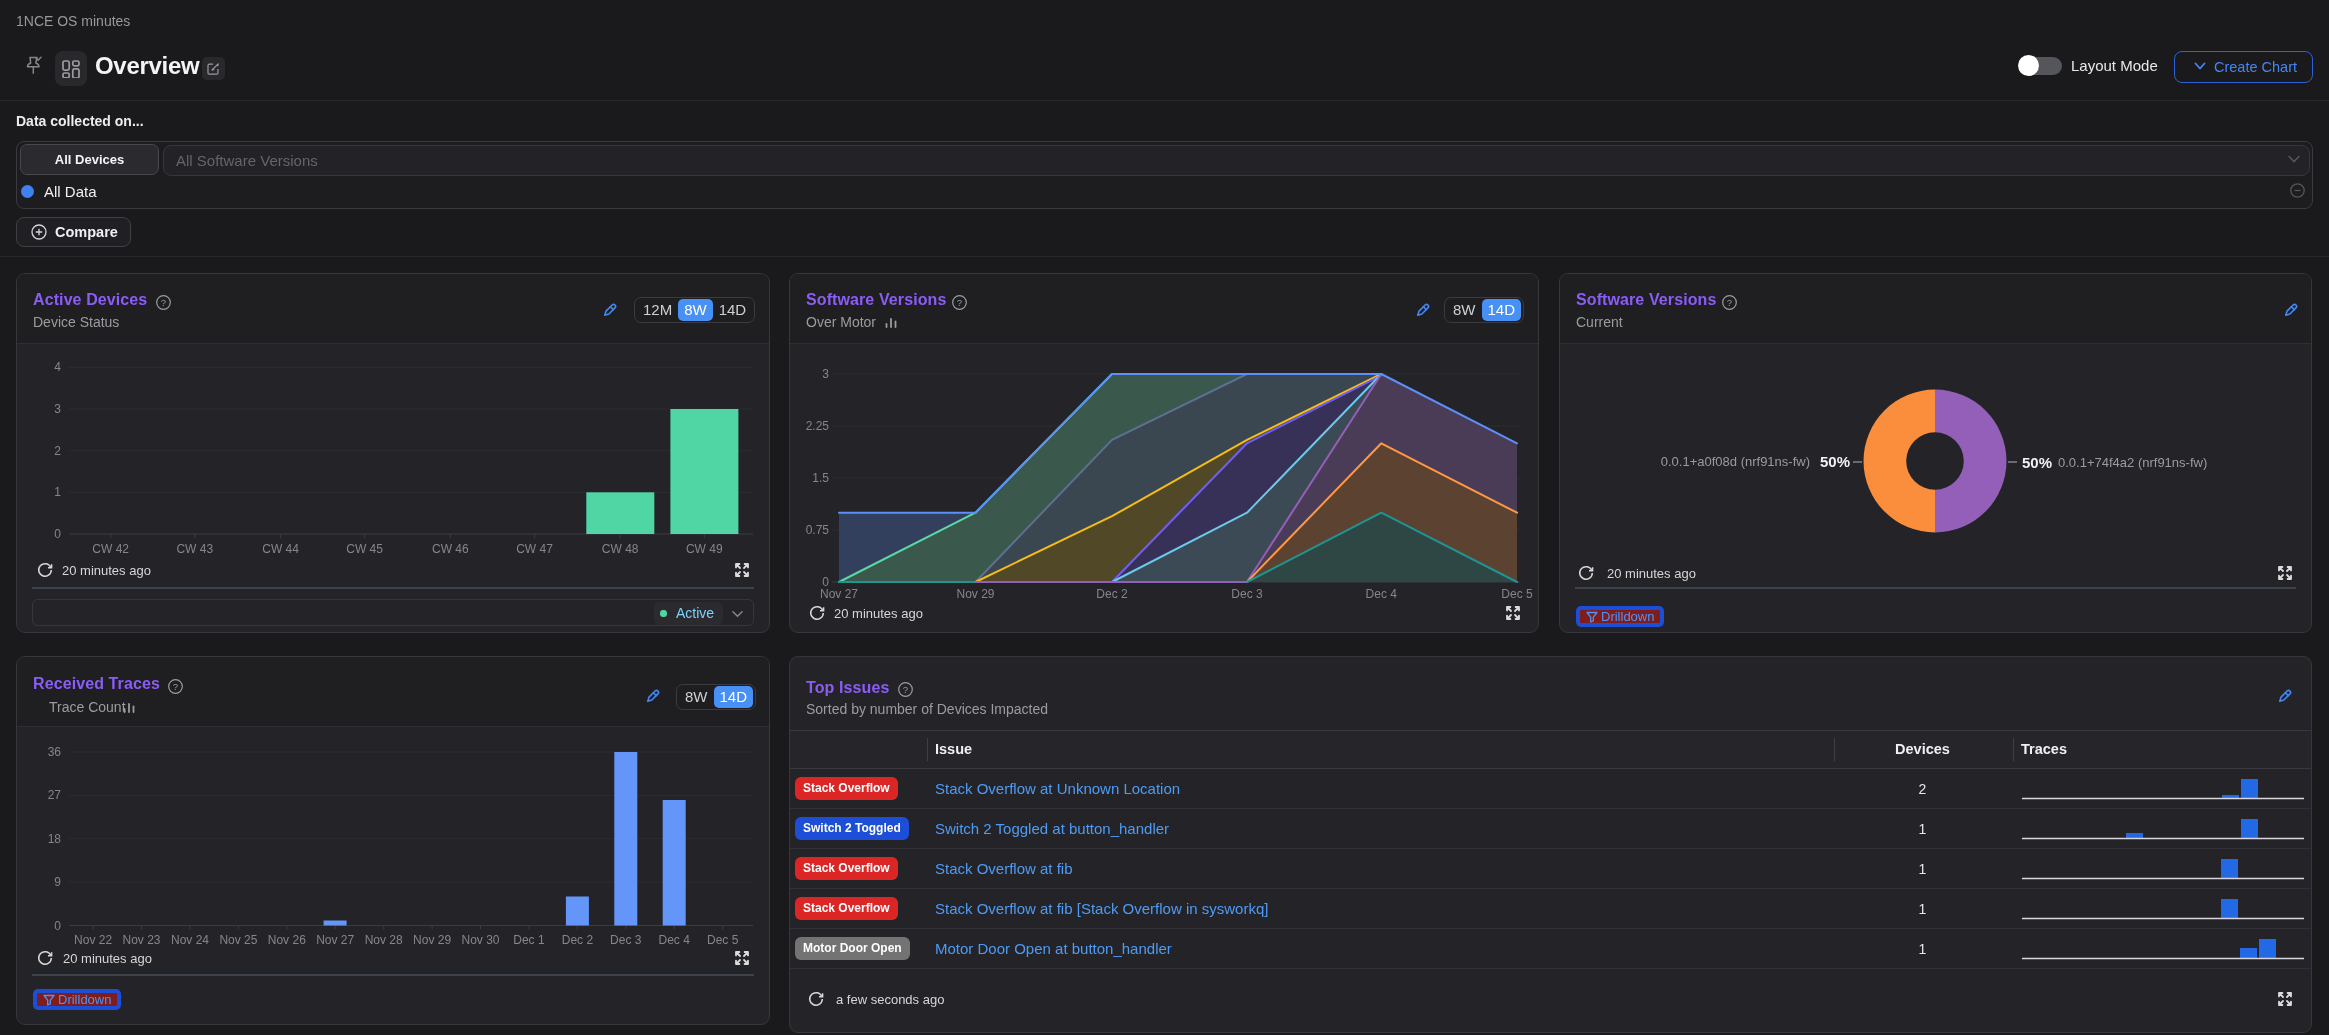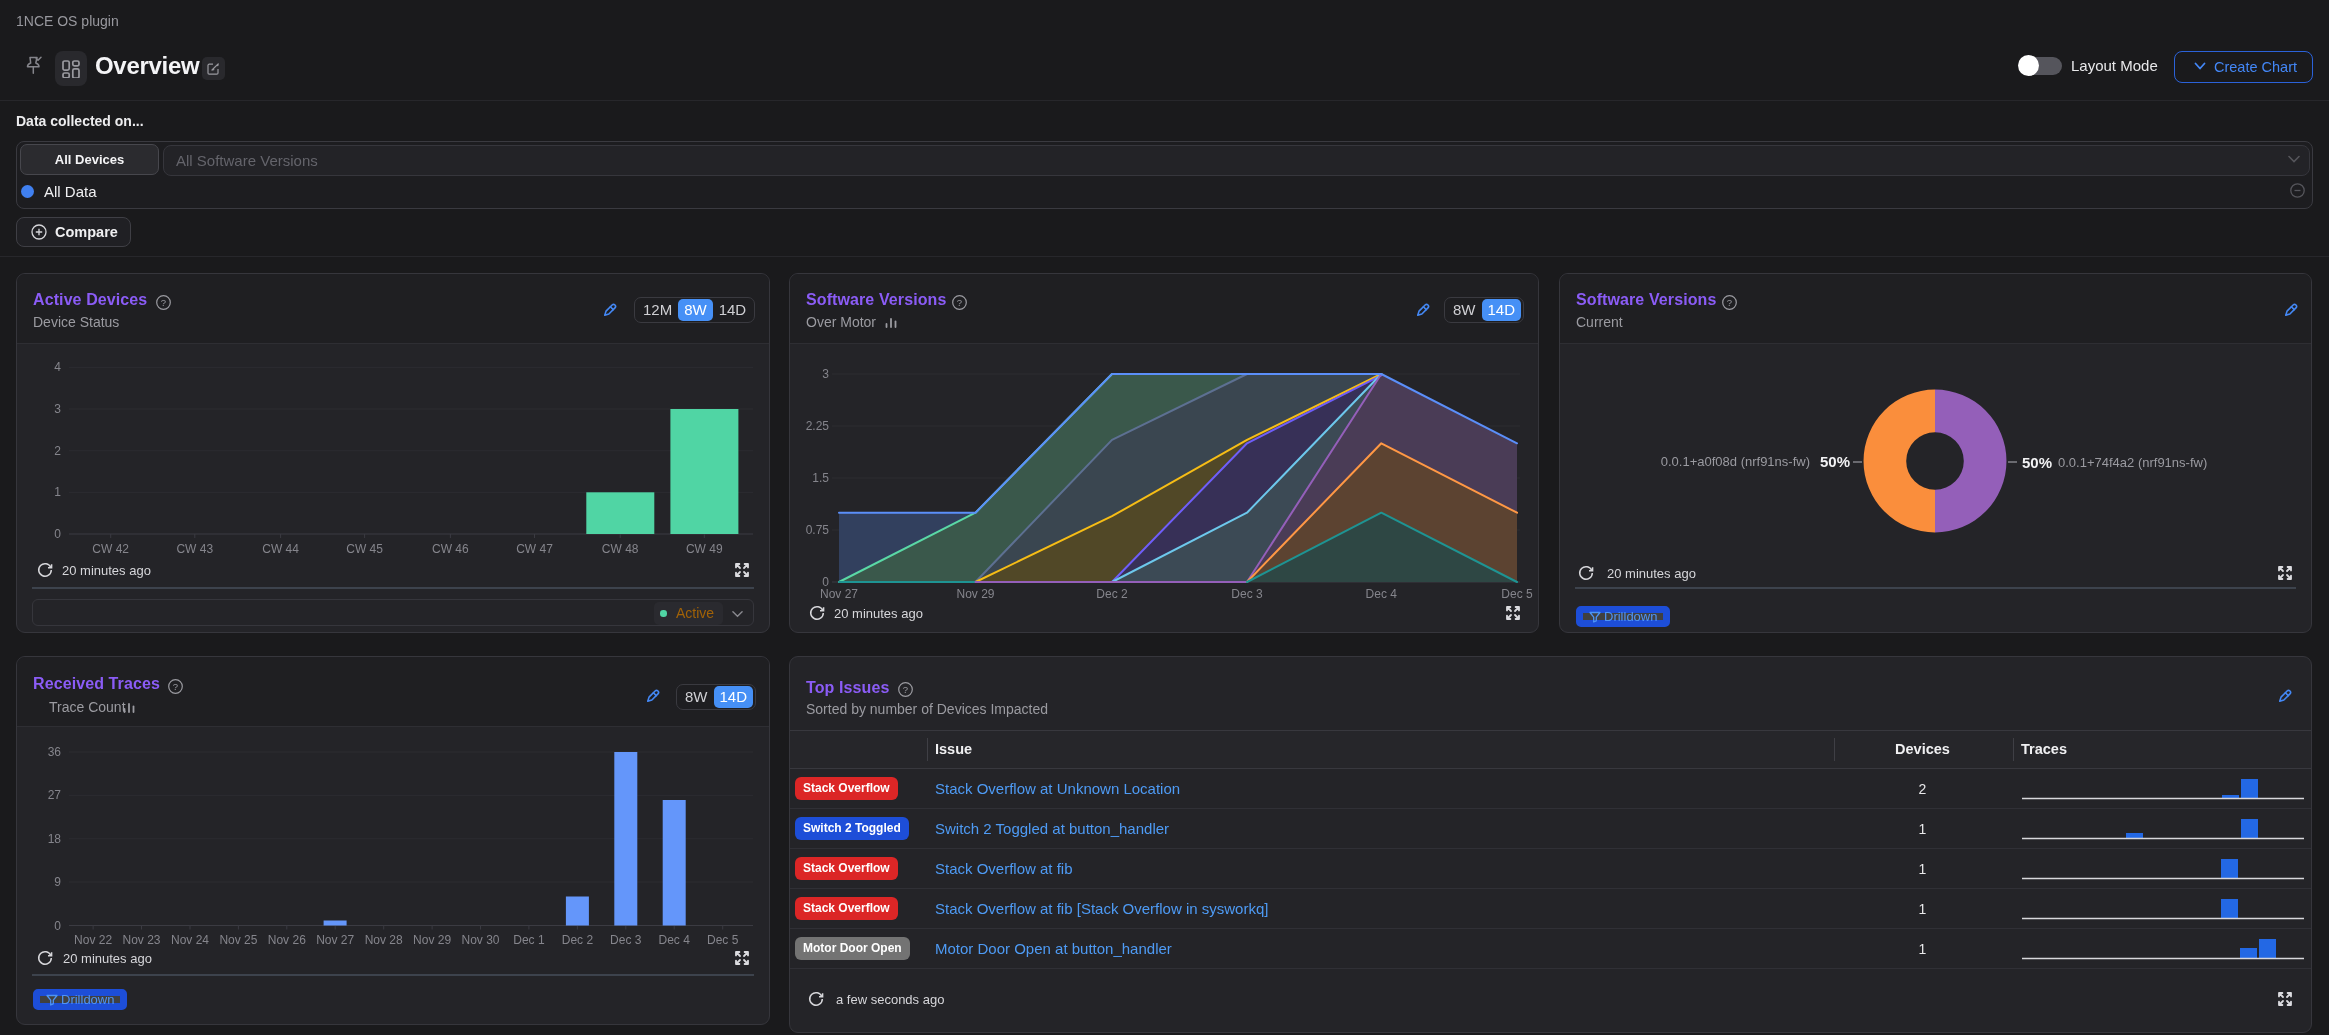--- a/index.html
+++ b/index.html
@@ -7,31 +7,31 @@
   .abs { position:absolute; }
   #page { position:relative; width:2329px; height:1035px; background:#1a1a1c; }
   .card { position:absolute; background:#242428; border:1px solid #36363c; border-radius:9px; }
   .card-head { position:absolute; left:0; top:0; right:0; background:#1f1f22; border-bottom:1px solid #2e2e33; border-radius:8px 8px 0 0; }
   .ctitle { position:absolute; font-size:16px; font-weight:700; color:#8b5cf6; letter-spacing:0.1px; }
   .csub { position:absolute; font-size:14px; color:#9b9ba1; }
   .seg { position:absolute; display:flex; align-items:center; background:#1e1e21; border:1px solid #3a3a40; border-radius:7px; height:26px; padding:0 2px; }
   .seg span { font-size:15px; color:#cfcfd3; padding:0 6px; line-height:22px; text-align:center; }
   .seg span.on { background:#4690f6; color:#fff; border-radius:5px; }
   .footrow { position:absolute; font-size:13px; color:#d6d6da; }
-  .drill { position:absolute; display:flex; align-items:center; gap:3px; background:#404040; border:7px solid #1d4ed8; border-radius:5px; color:#4f94f6; font-size:13px; height:21px; padding:0 6px; }
+  .drill { position:absolute; display:flex; align-items:center; gap:3px; background:#7f1d1d; border:4px solid #1d4ed8; border-radius:5px; color:#4f94f6; font-size:13px; height:21px; padding:0 6px; }
   .badge { position:absolute; color:#fff; font-size:12px; font-weight:700; border-radius:6px; height:23px; line-height:23px; padding:0 8px; }
   .ilink { position:absolute; color:#4e9bf5; font-size:15px; }
   svg.abs { position:absolute; }
   .glabel { fill:#85858c; font-size:12px; font-family:"Liberation Sans",sans-serif; }
 </style>
 </head>
 <body>
 <div id="page">
 
-  <div class="abs" style="left:16px; top:13px; font-size:14px; color:#98989e;">1NCE OS plugin</div>
+  <div class="abs" style="left:16px; top:13px; font-size:14px; color:#98989e;">1NCE OS minutes</div>
 
   <svg class="abs" style="left:24px; top:55px;" width="20" height="24" viewBox="0 0 20 24">
     <g stroke="#85858b" stroke-width="1.5" fill="none" stroke-linecap="round" stroke-linejoin="round">
       <path d="M6 2.5 h7 l-1.2 5.5 c2.2 0.9 3.2 2.3 3.2 3.8 H3.5 c0-1.5 1-2.9 3.2-3.8 Z"></path>
       <path d="M9.3 11.8 v6.5"></path>
       <path d="M12.2 3.5 l1.8 1.8 3-3" stroke="#85858b"></path>
     </g>
   </svg>
 
   <div class="abs" style="left:55px; top:51px; width:32px; height:35px; background:#29292d; border-radius:8px;"></div>
@@ -163,21 +163,21 @@
       <path d="M2 2 l4 4 M2 2 v3.4 M2 2 h3.4"></path>
       <path d="M14 2 l-4 4 M14 2 v3.4 M14 2 h-3.4"></path>
       <path d="M2 14 l4-4 M2 14 v-3.4 M2 14 h3.4"></path>
       <path d="M14 14 l-4-4 M14 14 v-3.4 M14 14 h-3.4"></path>
     </g>
   </svg>
   <div class="abs" style="left:32px; top:587px; width:722px; height:1.5px; background:#3d434d;"></div>
   <div class="abs" style="left:32px; top:599px; width:722px; height:27px; border:1px solid #36363c; border-radius:6px;"></div>
   <div class="abs" style="left:654px; top:601.5px; width:69px; height:23px; background:#2a2a2f; border-radius:5px;"></div>
   <div class="abs" style="left:660px; top:610px; width:6.5px; height:6.5px; background:#50d5a4; border-radius:50%;"></div>
-  <div class="abs" style="left:676px; top:605px; font-size:14px; color:#a16207;">Active</div>
+  <div class="abs" style="left:676px; top:605px; font-size:14px; color:#7dd3fc;">Active</div>
   <svg class="abs" style="left:732px; top:609.5px;" width="11" height="8" viewBox="0 0 12 8">
     <path d="M1 1.5 L6 6.5 L11 1.5" fill="none" stroke="#8a8a90" stroke-width="1.5" stroke-linecap="round"></path>
   </svg>
 
   <div class="card" style="left:789px; top:273px; width:750px; height:360px;">
     <div class="card-head" style="height:70px;"></div>
   </div>
   <div class="ctitle" style="left:806px; top:291px;">Software Versions</div>
   <svg class="abs" style="left:952px; top:295px;" width="15" height="15" viewBox="0 0 15 15">
     <circle cx="7.5" cy="7.5" r="6.8" fill="none" stroke="#9b9ba1" stroke-width="1.2"></circle>

